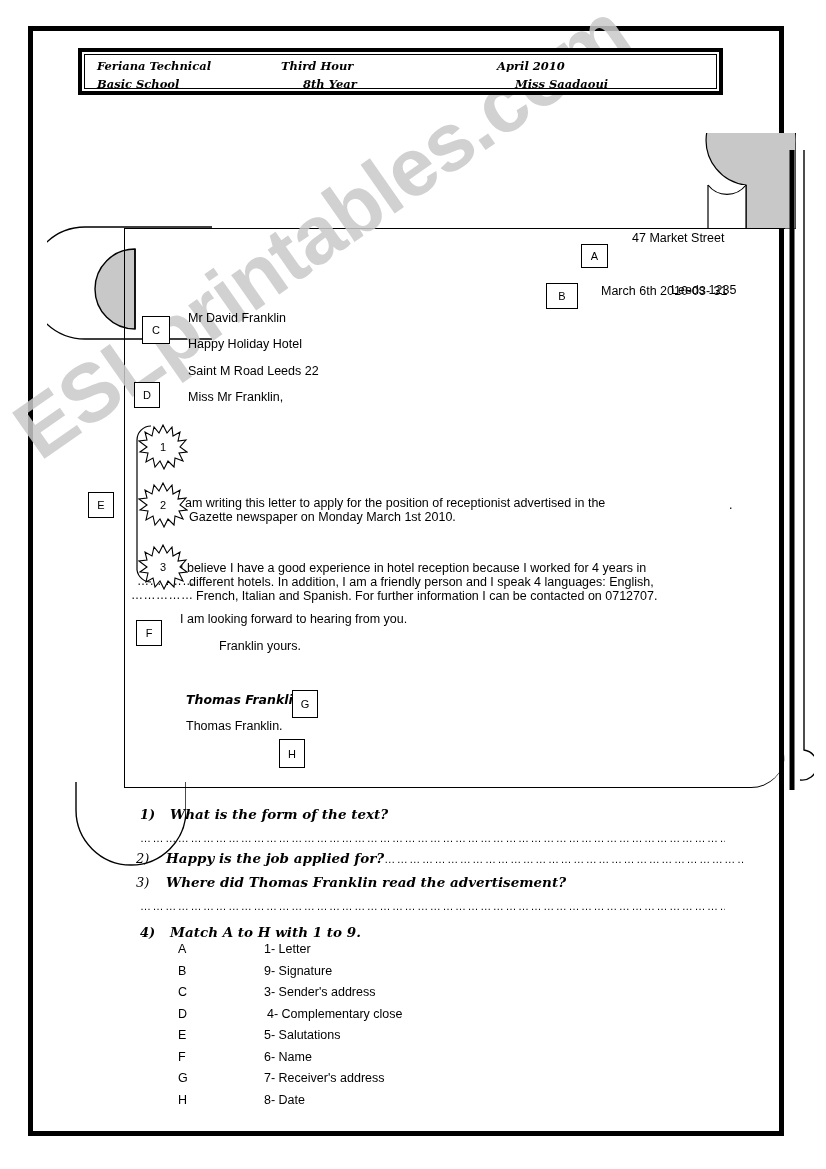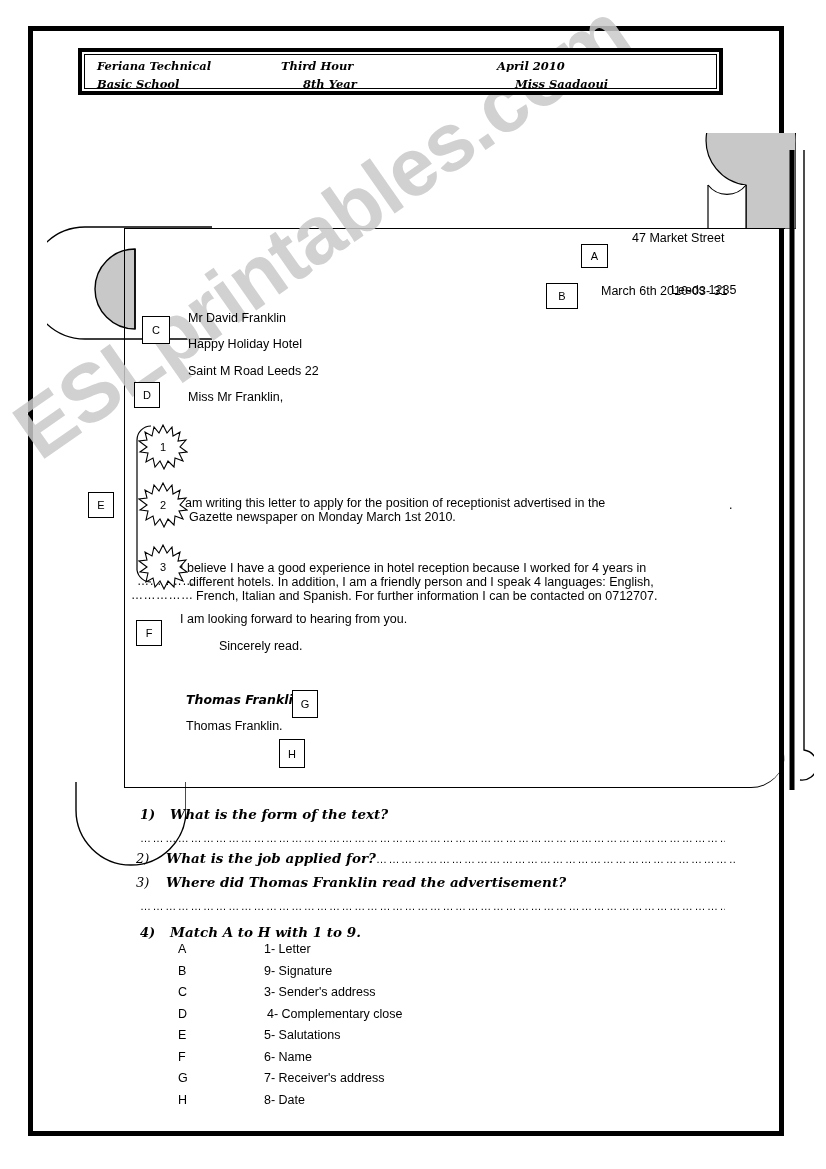--- a/index.html
+++ b/index.html
@@ -368,38 +368,38 @@
     <span class="bnum">3</span>
   </div>
   <div class="ltxt" style="left:180px; top:561px;">I believe I have a good experience in hotel reception because I worked for 4 years in</div>
   <div class="dots-lead" style="left:137px; top:574px;">……..……</div>
   <div class="ltxt" style="left:189px; top:575px;">different hotels. In addition, I am a friendly person and I speak 4 languages: English,</div>
   <div class="dots-lead" style="left:131px; top:588px;">……………</div>
   <div class="ltxt" style="left:196px; top:589px;">French, Italian and Spanish. For further information I can be contacted on 0712707.</div>
 
   <div class="marker" style="left:136px; top:620px; width:26px; height:26px;">F</div>
   <div class="ltxt" style="left:180px; top:612px;">I am looking forward to hearing from you.</div>
-  <div class="ltxt" style="left:219px; top:639px;">Sincerely read.</div>
+  <div class="ltxt" style="left:219px; top:639px;">Franklin yours.</div>
 
   <div class="ltxt" style="left:186px; top:692px; font-weight:bold; font-style:italic; font-family:'DejaVu Sans', sans-serif; font-size:12.5px;">Thomas Franklin.</div>
   <div class="marker" style="left:292px; top:690px; width:26px; height:28px;">G</div>
   <div class="ltxt" style="left:186px; top:719px;">Thomas Franklin.</div>
   <div class="marker" style="left:279px; top:739px; width:26px; height:29px;">H</div>
 
   <div id="questions">
 
     <div class="q-row" style="left:0; top:0;">
       <span class="q-num">1)</span>
       <span class="q-text">What is the form of the text?</span>
     </div>
     <div class="answer-line" style="left:0; top:26px;">………………………………………………………………………………………………………………………………………………………………………………………………………………</div>
 
     <div class="q-row" style="left:-4px; top:44px;">
       <span class="q-num thin">2)</span>
-      <span class="q-text">What is the job applied for?</span>
+      <span class="q-text">Happy is the job applied for?</span>
       <span class="q-inline-dots" style="width:360px;">……………………………………………………………………………………………………</span>
     </div>
 
     <div class="q-row" style="left:-4px; top:68px;">
       <span class="q-num thin">3)</span>
       <span class="q-text">Where did Thomas Franklin read the advertisement?</span>
     </div>
     <div class="answer-line" style="left:0; top:94px;">………………………………………………………………………………………………………………………………………………………………………………………………………………</div>
 
     <div class="q-row" style="left:0; top:118px;">

